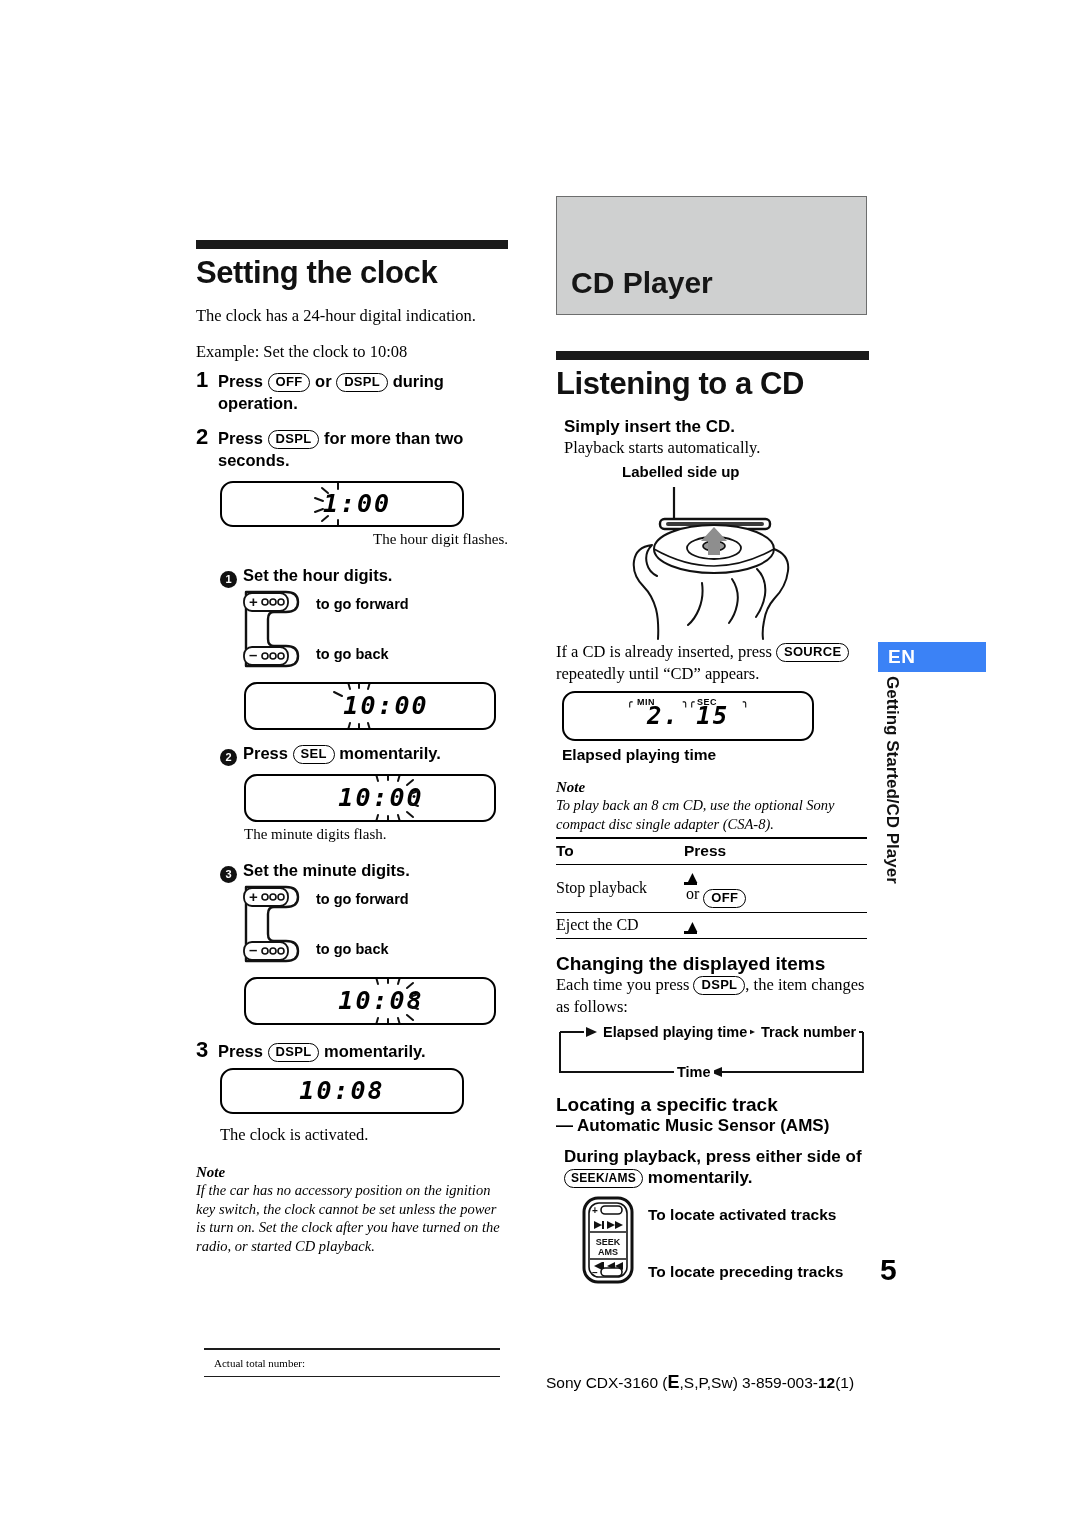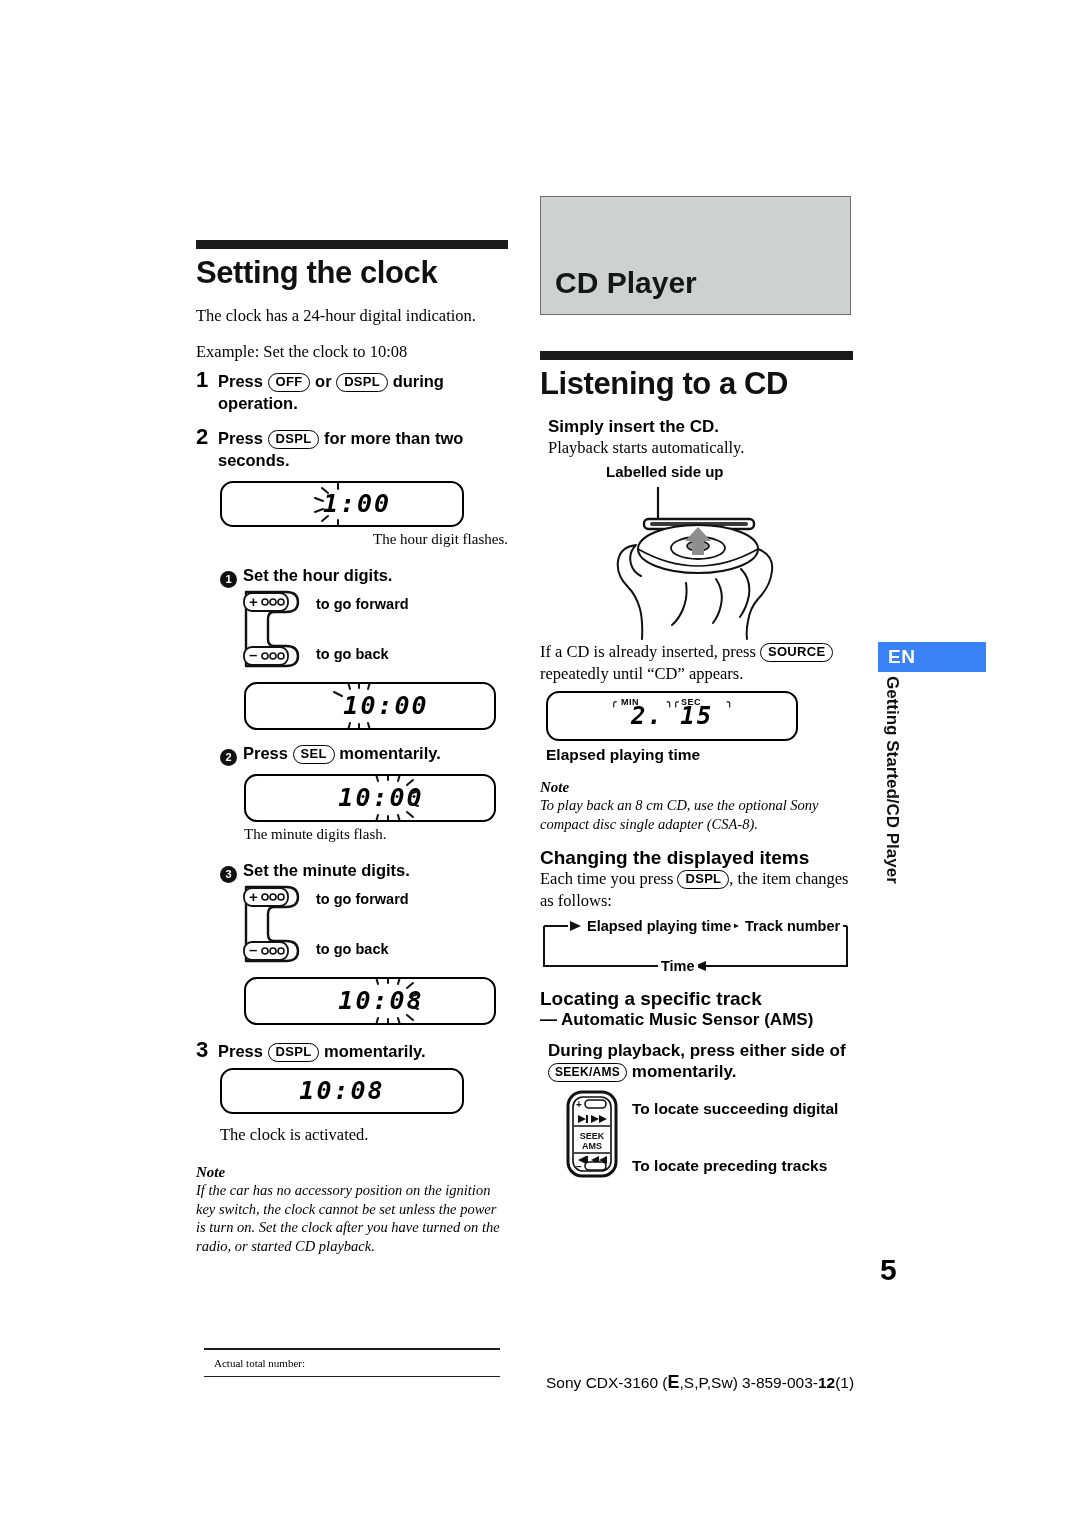--- a/index.html
+++ b/index.html
@@ -73,21 +73,21 @@
   .rocker{position:relative;width:66px;height:78px;flex:none;}
   .rocker svg{position:absolute;left:0;top:0;}
   .rock-row{display:flex;align-items:flex-start;margin-top:4px;}
   .rock-labels{margin-left:10px;font-family:"Liberation Sans",sans-serif;
     font-weight:bold;font-size:14.5px;}
 
   .note-h{font-family:"Liberation Serif",serif;font-weight:bold;font-style:italic;font-size:15px;}
   .note-b{font-family:"Liberation Serif",serif;font-style:italic;font-size:14.5px;line-height:18.5px;}
 
   
-  #right-col{position:absolute;left:540px;top:196px;width:313px;}
+  #right-col{position:absolute;left:556px;top:196px;width:313px;}
   .chapter-box{
     width:311px;height:119px;background:#cfd0d0;border:1px solid #6d6e6e;
     position:relative;box-sizing:border-box;
   }
   .chapter-title{
     position:absolute;left:14px;bottom:14px;
     font-family:"Liberation Sans",sans-serif;font-weight:bold;font-size:30px;color:#161616;
   }
 
   .sub-h{
@@ -398,20 +398,42 @@
         <span style="display:inline-block;width:20px;"></span>
         <span>╮</span>
       </div>
       <div class="lcd-digits" style="font-size:24px;line-height:46px;padding-top:0;">2. 15</div>
     </div>
     <div class="sub-h" style="margin:3px 0 0 6px;font-size:15.5px;">Elapsed playing time</div>
 
     <div class="note-h" style="margin-top:14px;">Note</div>
     <div class="note-b">To play back an 8 cm CD, use the optional Sony compact disc single adapter (CSA-8).</div>
 
+    <table class="presstbl">
+      <tbody>
+          <tr class="top">
+        <th class="colw1">To</th>
+        <th>Press</th>
+      </tr>
+      <tr>
+        <td>Stop playback</td>
+        <td>
+          <span style="font-size:17px;">▲<span style="display:block;margin-top:-6px;border-top:3px solid #000;width:13px;"></span></span>
+          <span style="display:inline-block;vertical-align:4px;margin-left:-16px;padding-left:18px;">or</span>
+          <span class="key">OFF</span>
+        </td>
+      </tr>
+      <tr>
+        <td>Eject the CD</td>
+        <td>
+          <span style="font-size:17px;">▲<span style="display:block;margin-top:-6px;border-top:3px solid #000;width:13px;"></span></span>
+        </td>
+      </tr>
+    </tbody>
+      </table>
 
     <div class="sub-h" style="margin-top:14px;font-size:19px;">Changing the displayed items</div>
     <div class="body-txt">
       <span>Each time you press</span>
       <span class="key">DSPL</span><span>, the item changes as follows:</span>
     </div>
 
     <div class="cycle">
       <svg width="311" height="56" viewBox="0 0 311 56" style="position:absolute;left:0;top:0;">
         <path d="M4 8 V48 H307 V8" fill="none" stroke="#111" stroke-width="2"></path>
@@ -451,21 +473,21 @@
           <text x="26" y="49" text-anchor="middle" font-family="Liberation Sans, sans-serif" font-size="9" font-weight="bold" fill="#111">SEEK</text>
           <text x="26" y="59" text-anchor="middle" font-family="Liberation Sans, sans-serif" font-size="9" font-weight="bold" fill="#111">AMS</text>
           <line x1="8" y1="63" x2="44" y2="63" stroke="#111" stroke-width="1.4"></line>
 
           <path d="M20 66 l-8 4 8 4 z M20 66 l2 0 0 8 -2 0 z M33 66 l-8 4 8 4 z M41 66 l-8 4 8 4 z" fill="#111"></path>
           <rect x="19" y="72" width="21" height="8" rx="4" fill="#fff" stroke="#111" stroke-width="1.6"></rect>
           <text x="10" y="80" font-family="Liberation Sans, sans-serif" font-size="10" font-weight="bold" fill="#111">–</text>
         </svg>
       </div>
       <div style="margin-left:14px;">
-        <div class="sub-h" style="margin-top:8px;font-size:15.5px;">To locate succeeding digital</div>
+        <div class="sub-h" style="margin-top:8px;font-size:15.5px;">To locate activated tracks</div>
         <div class="sub-h" style="margin-top:36px;font-size:15.5px;">To locate preceding tracks</div>
       </div>
     </div>
   </div>
 
   <div id="en-tab">
     <span>EN</span>
   </div>
   <div id="en-side">Getting Started/CD Player</div>
 

